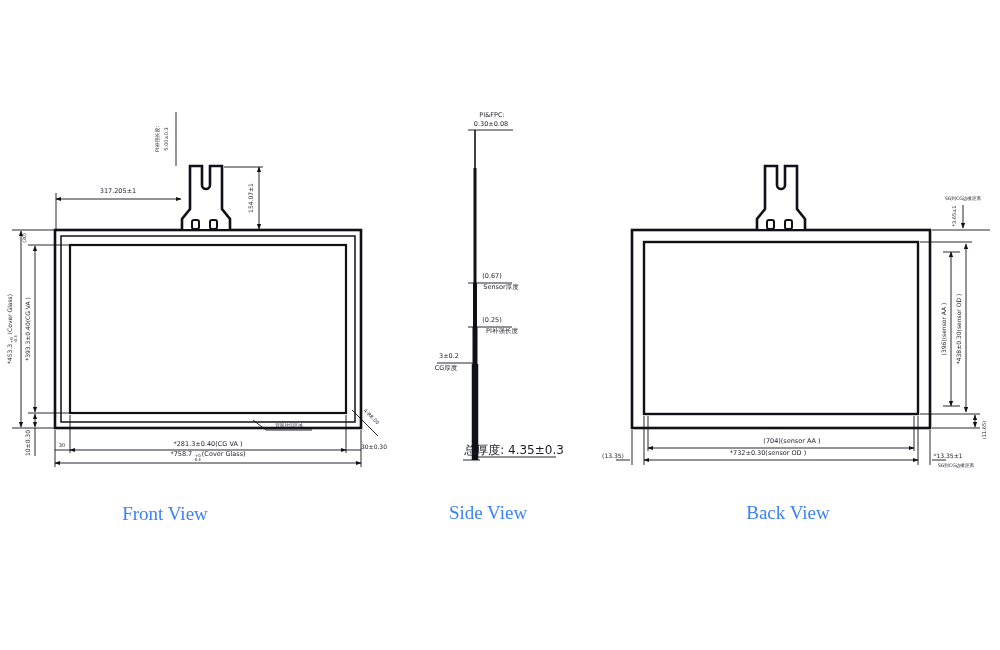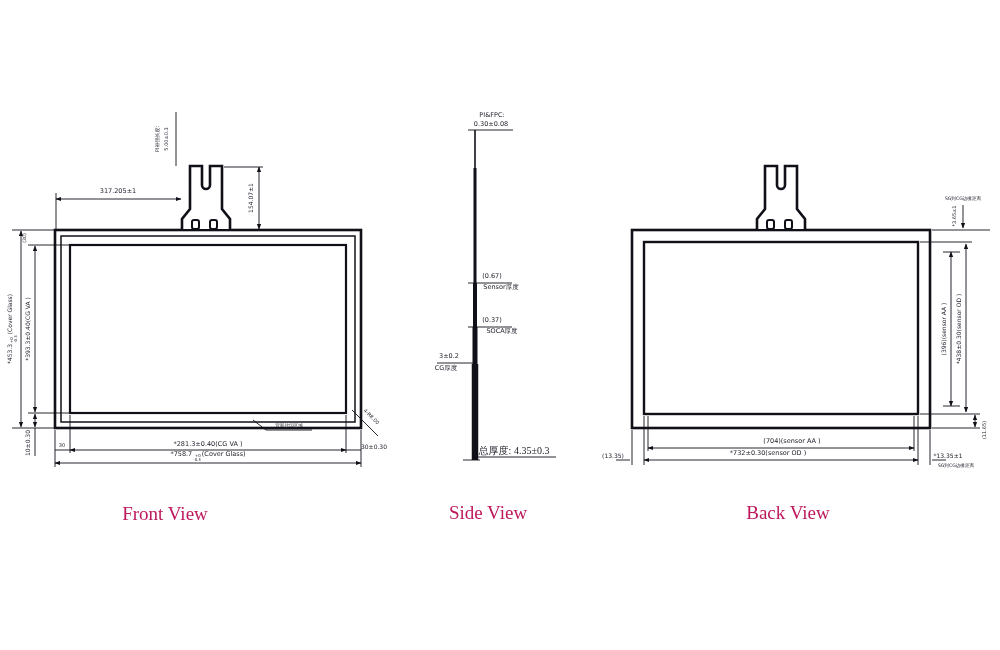--- a/index.html
+++ b/index.html
@@ -4,25 +4,25 @@
 <style>
   html,body{margin:0;padding:0;background:#e8e8e8;}
   #canvas{position:relative;width:1000px;height:650px;background:#ffffff;overflow:hidden;
           font-family:"DejaVu Sans",sans-serif;}
   #linework{position:absolute;left:0;top:0;}
   .lbl{position:absolute;font-size:6px;color:#1c1c28;white-space:nowrap;
        transform:translate(-50%,-50%);line-height:1.15;}
   .lbl.rot{transform:translate(-50%,-50%) rotate(-90deg);}
   .lbl.rot45{transform:translate(-50%,-50%) rotate(45deg);}
   .lbl.md{font-size:6.5px;text-align:right;}
-  .lbl.lg{font-size:10px;font-family:Liberation Serif, serif;}
+  .lbl.lg{font-size:12px;}
   .lbl.s{font-size:5px;}
   .lbl.xs{font-size:4.6px;}
   .title{position:absolute;font-family:"Liberation Serif","DejaVu Serif",serif;
-         font-size:19px;color:#be185d;white-space:nowrap;transform:translate(-50%,-50%);}
+         font-size:19px;color:#3b82f6;white-space:nowrap;transform:translate(-50%,-50%);}
   .tolstack{display:inline-flex;flex-direction:column;font-size:3.9px;line-height:1.05;
             vertical-align:-1px;margin:0 1px;}
 </style>
 </head>
 <body>
 
 <div id="canvas">
 
   <svg id="linework" width="1000" height="650" viewBox="0 0 1000 650">
     <defs>
@@ -113,22 +113,22 @@
       </span><span>(Cover Glass)</span>
   </div>
   <div class="lbl" style="left:374px;top:447px">30±0.30</div>
   <div class="lbl rot45 s" style="left:371px;top:417px">4-R8.00</div>
   <div class="lbl xs" style="left:289px;top:426px">背面丝印区域</div>
 
   <div class="lbl md" style="left:492px;top:116px">PI&amp;FPC:</div>
   <div class="lbl md" style="left:491px;top:125px">0.30±0.08</div>
   <div class="lbl md" style="left:492px;top:277px">(0.67)</div>
   <div class="lbl md" style="left:501px;top:288px">Sensor厚度</div>
-  <div class="lbl md" style="left:492px;top:321px">(0.37)</div>
-  <div class="lbl md" style="left:502px;top:332px">SOCA厚度</div>
+  <div class="lbl md" style="left:492px;top:321px">(0.25)</div>
+  <div class="lbl md" style="left:502px;top:332px">PI补强长度</div>
   <div class="lbl md" style="left:449px;top:357px">3±0.2</div>
   <div class="lbl md" style="left:446px;top:369px">CG厚度</div>
   <div class="lbl lg" style="left:514px;top:451px">总厚度: 4.35±0.3</div>
 
   <div class="lbl xs" style="left:963px;top:199px">SG到CG边缘距离</div>
   <div class="lbl rot s" style="left:955px;top:216px">*3.65±1</div>
   <div class="lbl rot" style="left:944px;top:329px">(396)(sensor AA )</div>
   <div class="lbl rot" style="left:959px;top:329px">*438±0.30(sensor OD )</div>
   <div class="lbl md" style="left:792px;top:442px">(704)(sensor AA )</div>
   <div class="lbl md" style="left:768px;top:454px">*732±0.30(sensor OD )</div>

